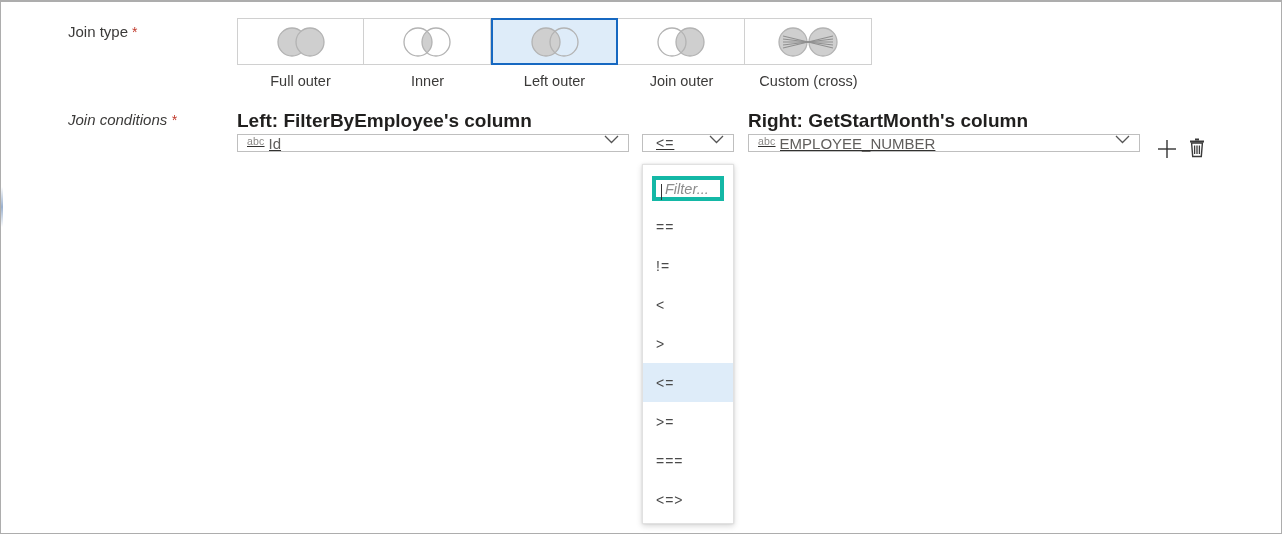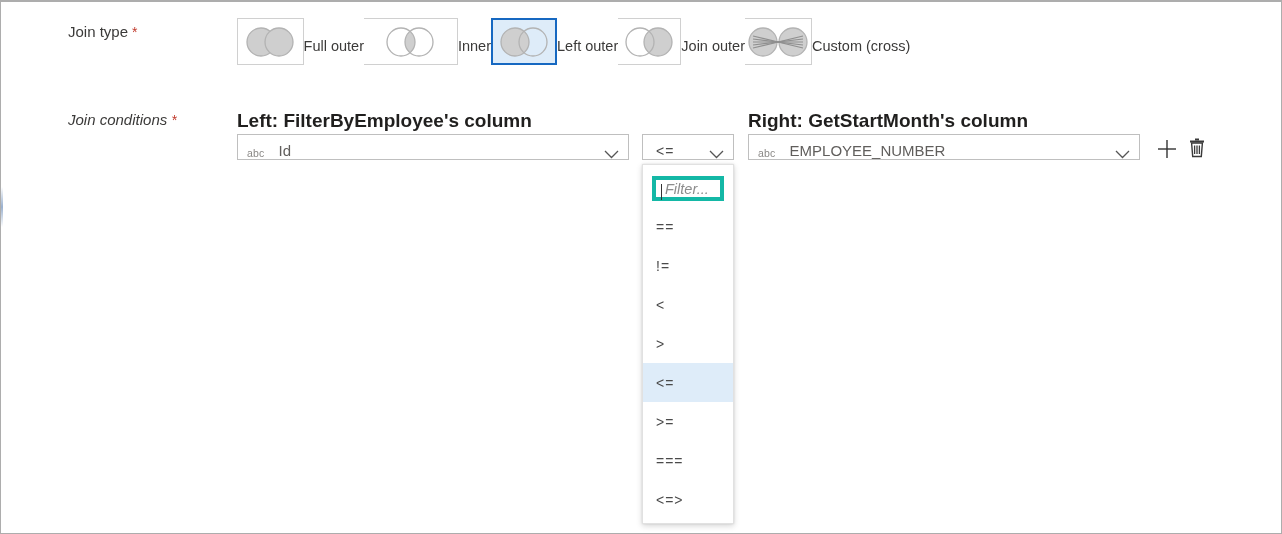--- a/index.html
+++ b/index.html
@@ -52,21 +52,21 @@
   
   .join-type-group {
     position: absolute;
     left: 236px;
     top: 16px;
     display: flex;
     align-items: flex-start;
   }
   .join-tile-wrap {
     display: flex;
-    flex-direction: row;
+    flex-direction: column;
     align-items: center;
     width: 127px;
   }
   .join-tile {
     position: relative;
     width: 127px;
     height: 47px;
     box-sizing: border-box;
     border: 1px solid #d0d0d0;
     border-left-width: 0;
@@ -99,40 +99,41 @@
     font-weight: bold;
     color: #201f1e;
     white-space: nowrap;
   }
   #hdr-left { left: 236px; top: 108px; }
   #hdr-right { left: 747px; top: 108px; }
 
   .combo {
     position: absolute;
     box-sizing: border-box;
-    height: 26px;
+    height: 18px;
     border: 1px solid #bfbfbf;
     background: #ffffff;
     display: flex;
-    align-items: flex-end;
+    align-items: flex-start;
     cursor: pointer;
+    text-decoration: underline;
   }
   #combo-left { left: 236px; top: 132px; width: 392px; }
   #combo-right { left: 747px; top: 132px; width: 392px; }
   #combo-op { left: 641px; top: 132px; width: 92px; }
 
   .abc-tag {
     font-size: 10.5px;
     color: #8a8886;
     margin-left: 9px;
     letter-spacing: 0.2px;
     font-family: "Liberation Sans", sans-serif;
   }
   .combo-value {
-    margin-left: 14px;
+    margin-left: 4px;
     font-size: 15px;
     color: #605e5c;
     white-space: nowrap;
     overflow: hidden;
     text-overflow: ellipsis;
     flex: 1;
   }
   .combo-value.op {
     margin-left: 13px;
     font-size: 14px;

